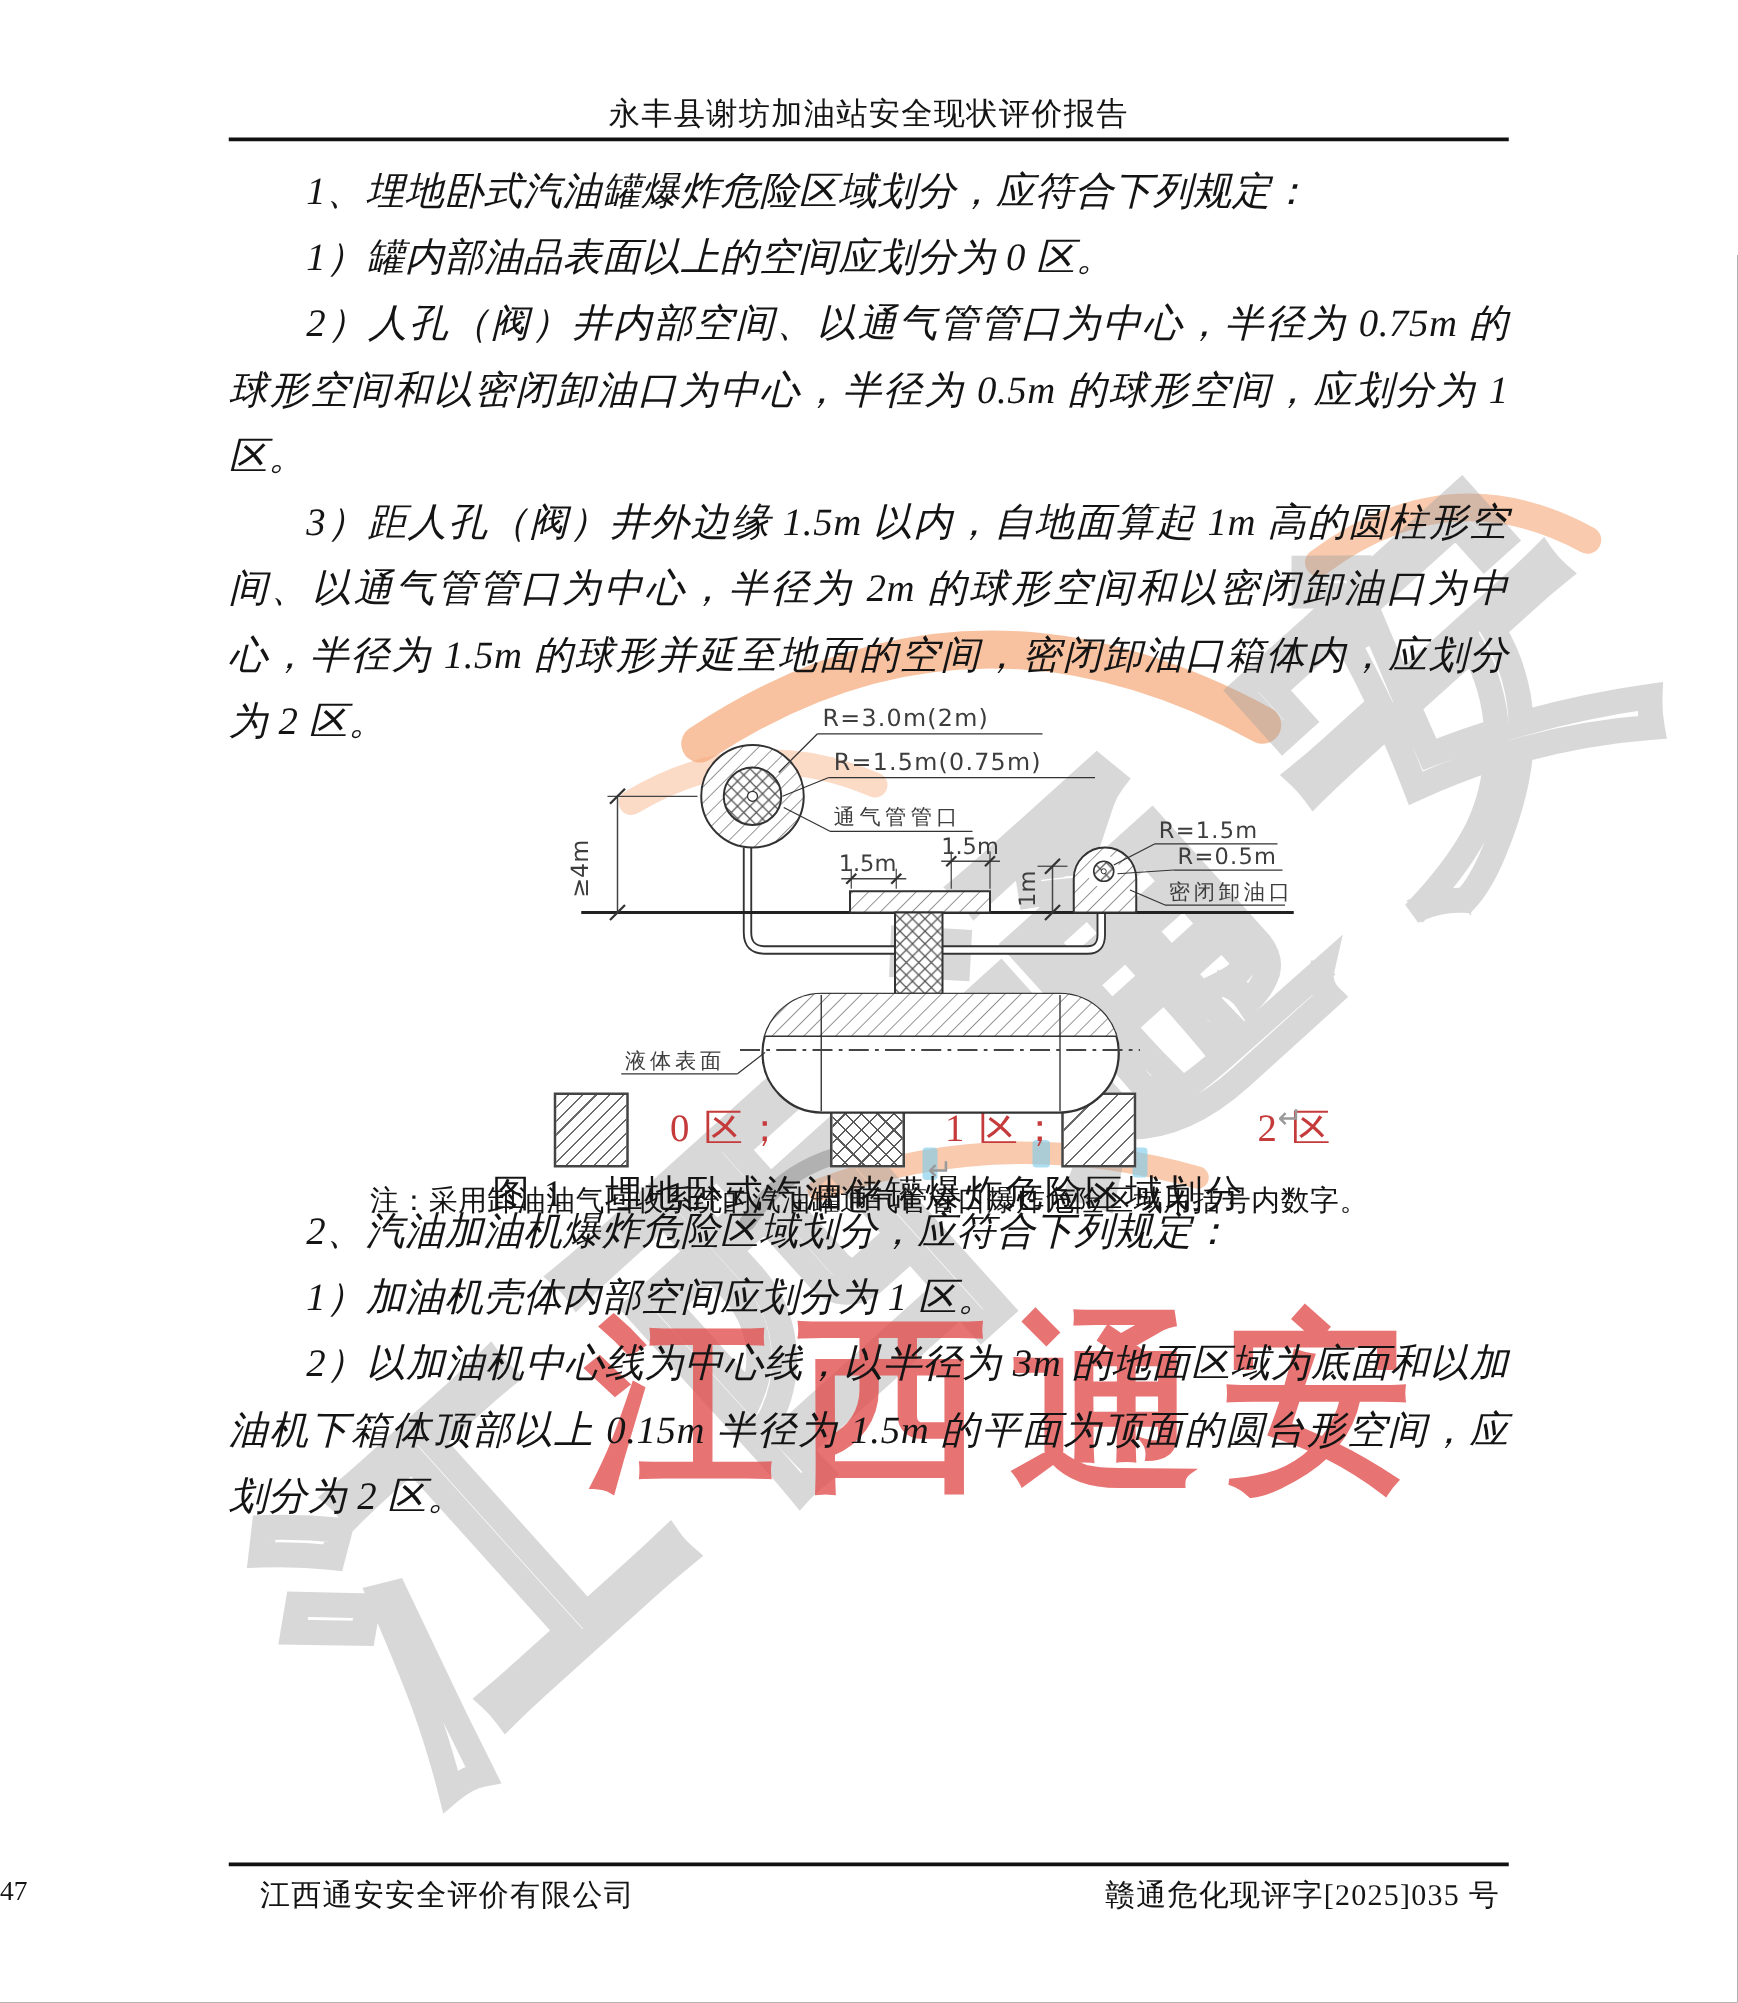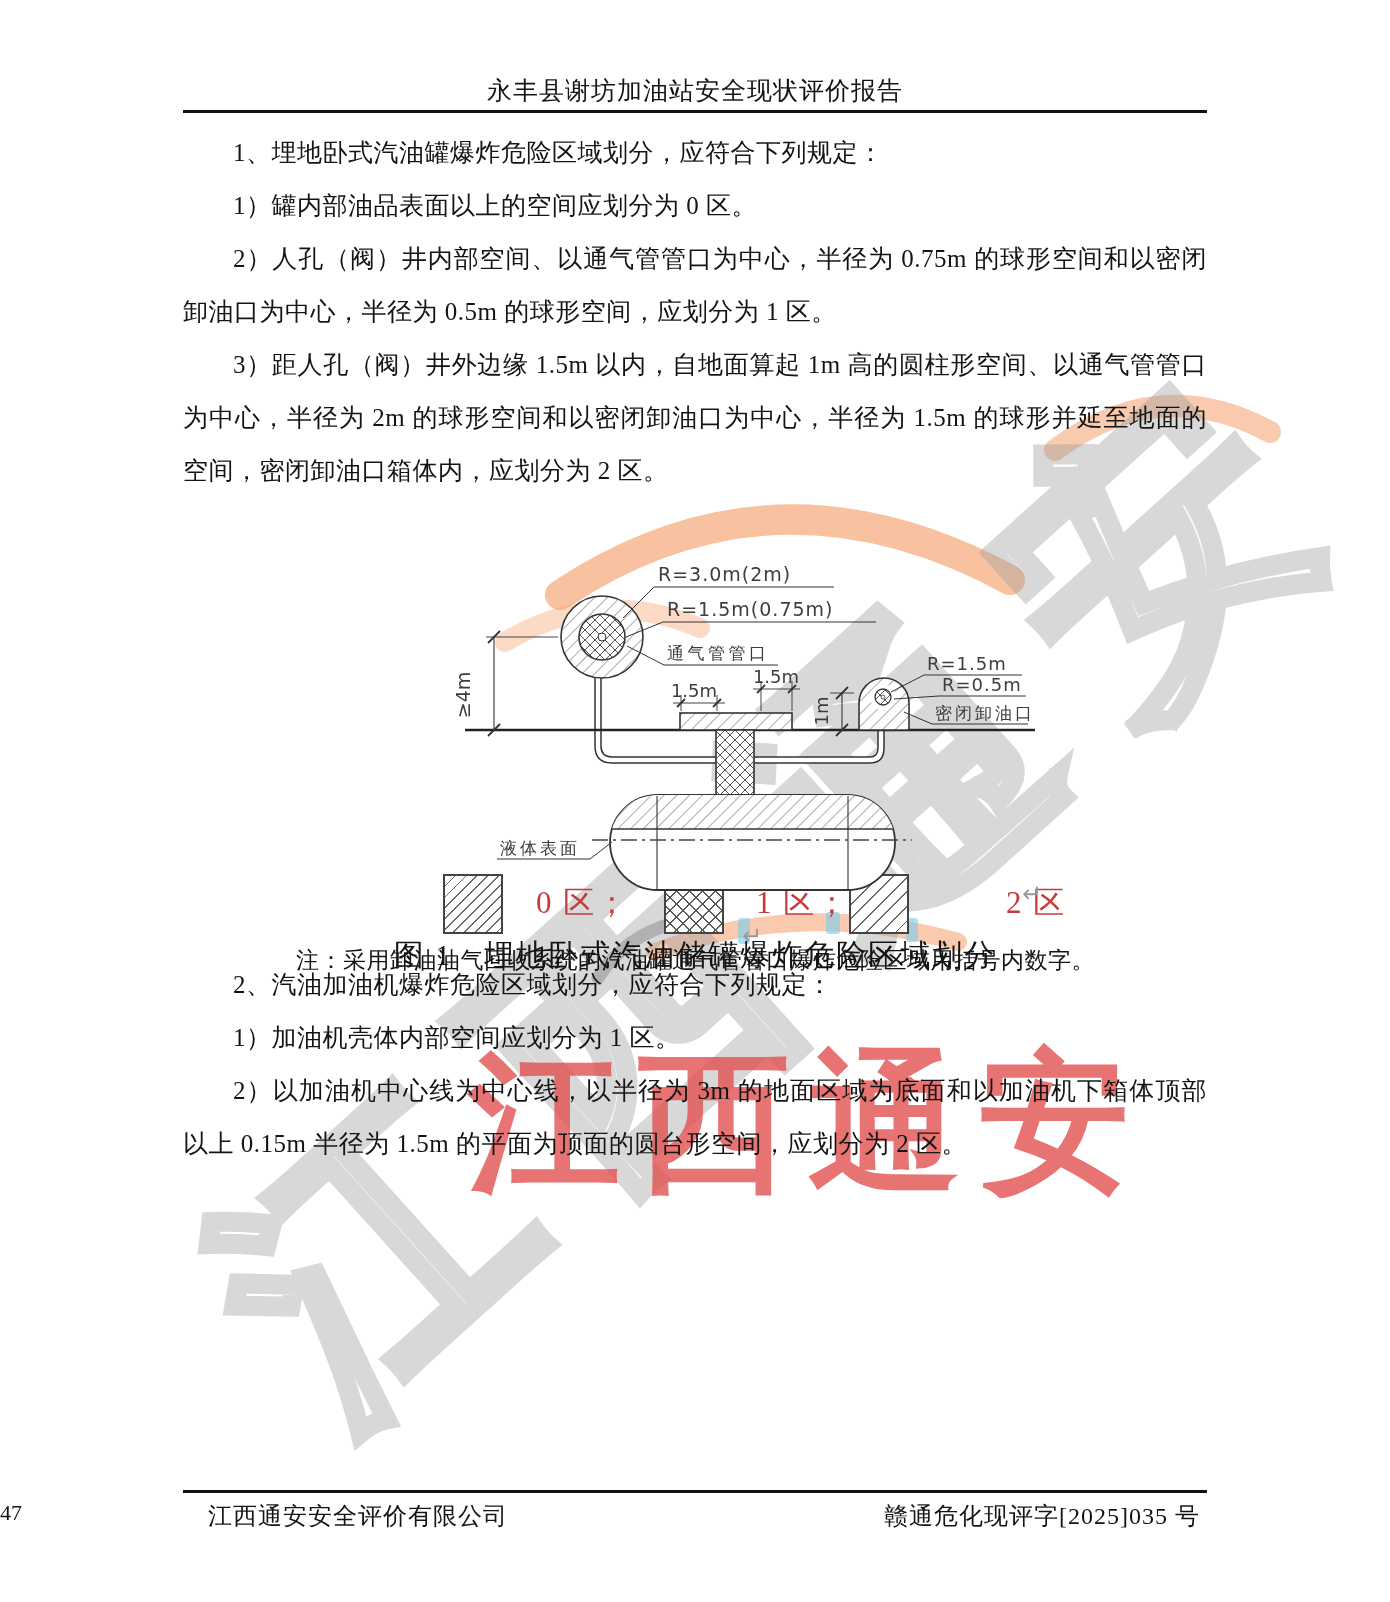--- a/index.html
+++ b/index.html
@@ -27,22 +27,23 @@
   .content { position:absolute; inset:0; z-index:3; }
   .header-title {
     position:absolute; top:74px; left:0; right:0; text-align:center;
     font-size:25px; letter-spacing:1px;
   }
   .rule { position:absolute; left:183px; width:1024px; height:3px; background:#111; }
   .rule.top { top:110px; }
   .rule.bottom { top:1490px; }
   .text-block {
     position:absolute; left:183px; width:1024px;
-    font-size:25px; line-height:53px; letter-spacing:0.5px;
+    font-size:31px; line-height:53px; letter-spacing:0.5px;
     text-align:justify;
+    font-style:italic;
   }
   .text-block p { margin:0; text-indent:2em; }
   .block-1 { top:126px; }
   .block-2 { top:958px; }
   .figure-svg { position:absolute; left:430px; top:545px; z-index:3; }
   
   .legend-sq { position:absolute; width:56px; height:56px; border:2px solid #444; background-color:#fff; top:874px; }
   .legend-sq.d1 { background-image:repeating-linear-gradient(135deg, transparent 0 6.5px, #6a6a6a 6.5px 7.7px); }
   .legend-sq.cross { background-image:
       repeating-linear-gradient(45deg, transparent 0 8px, #5a5a5a 8px 9.2px),

